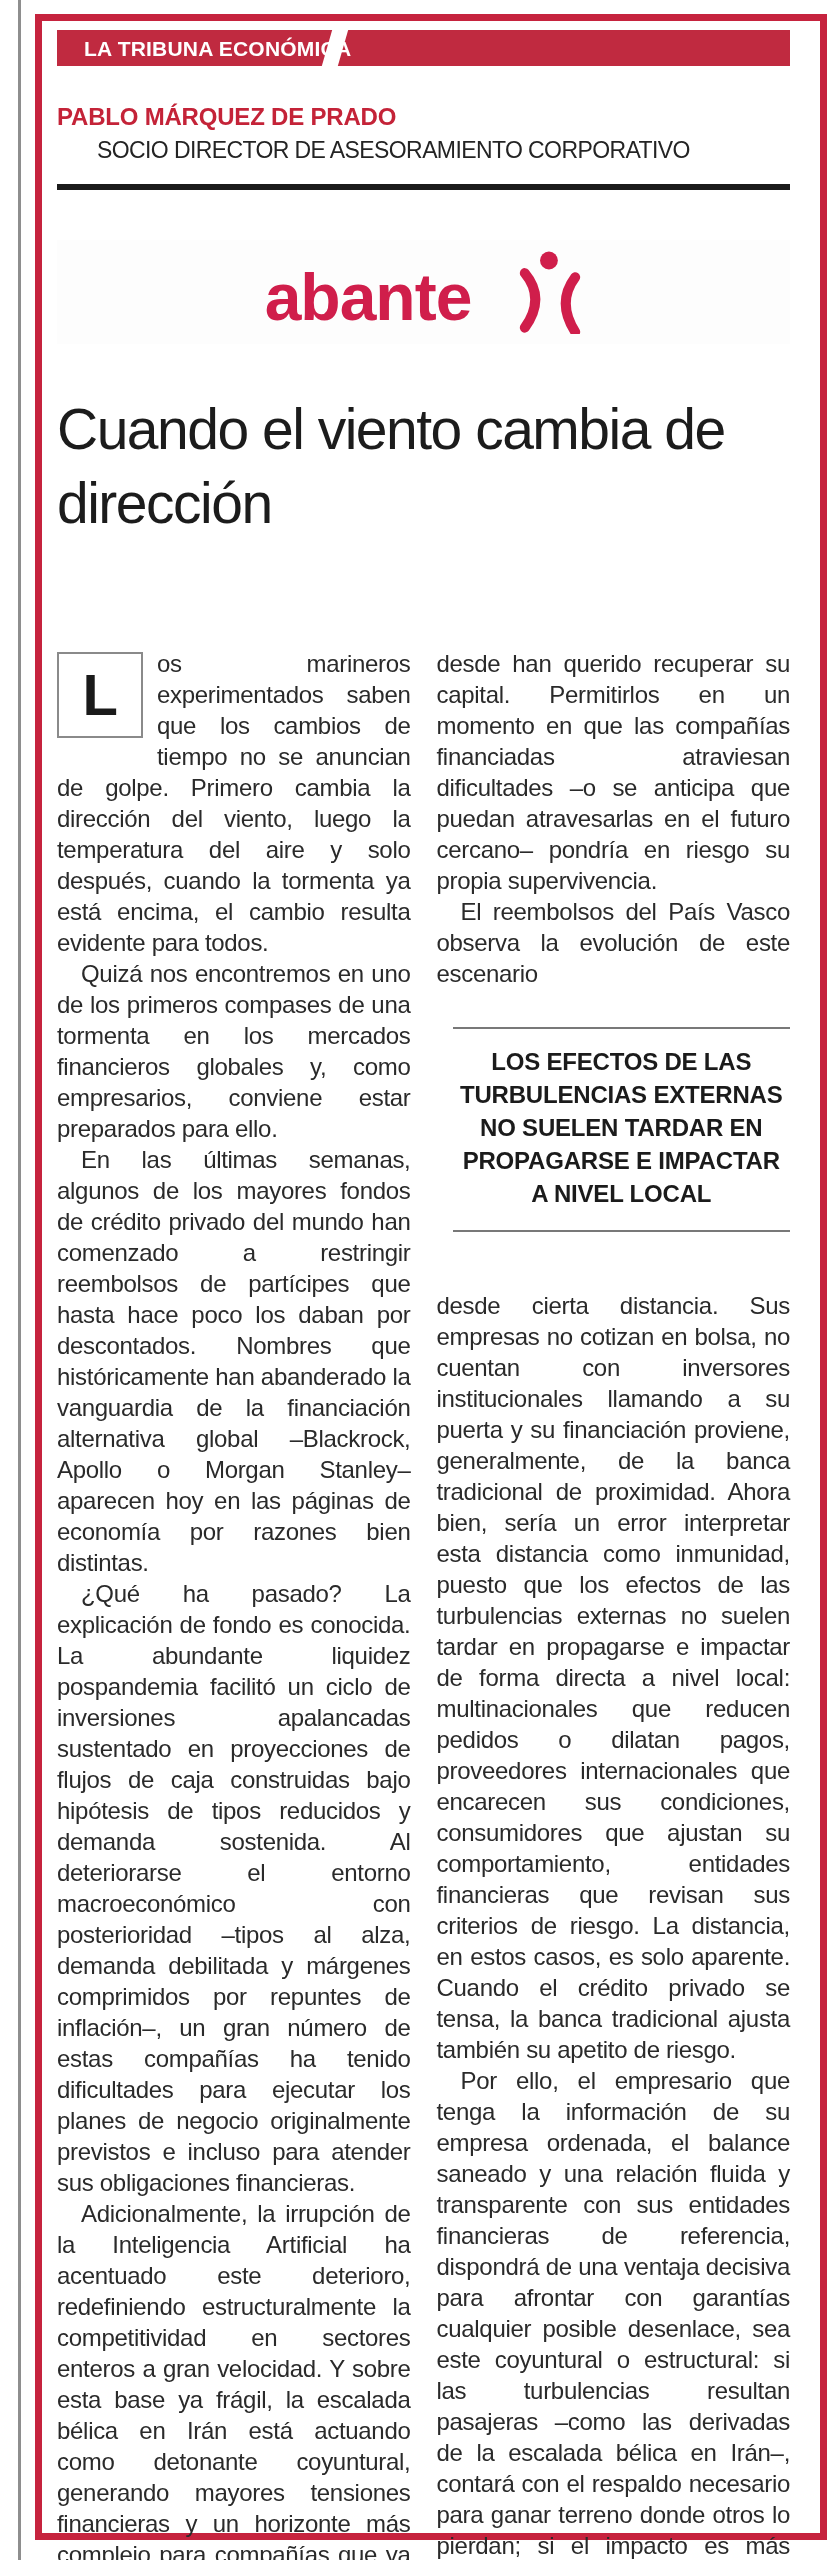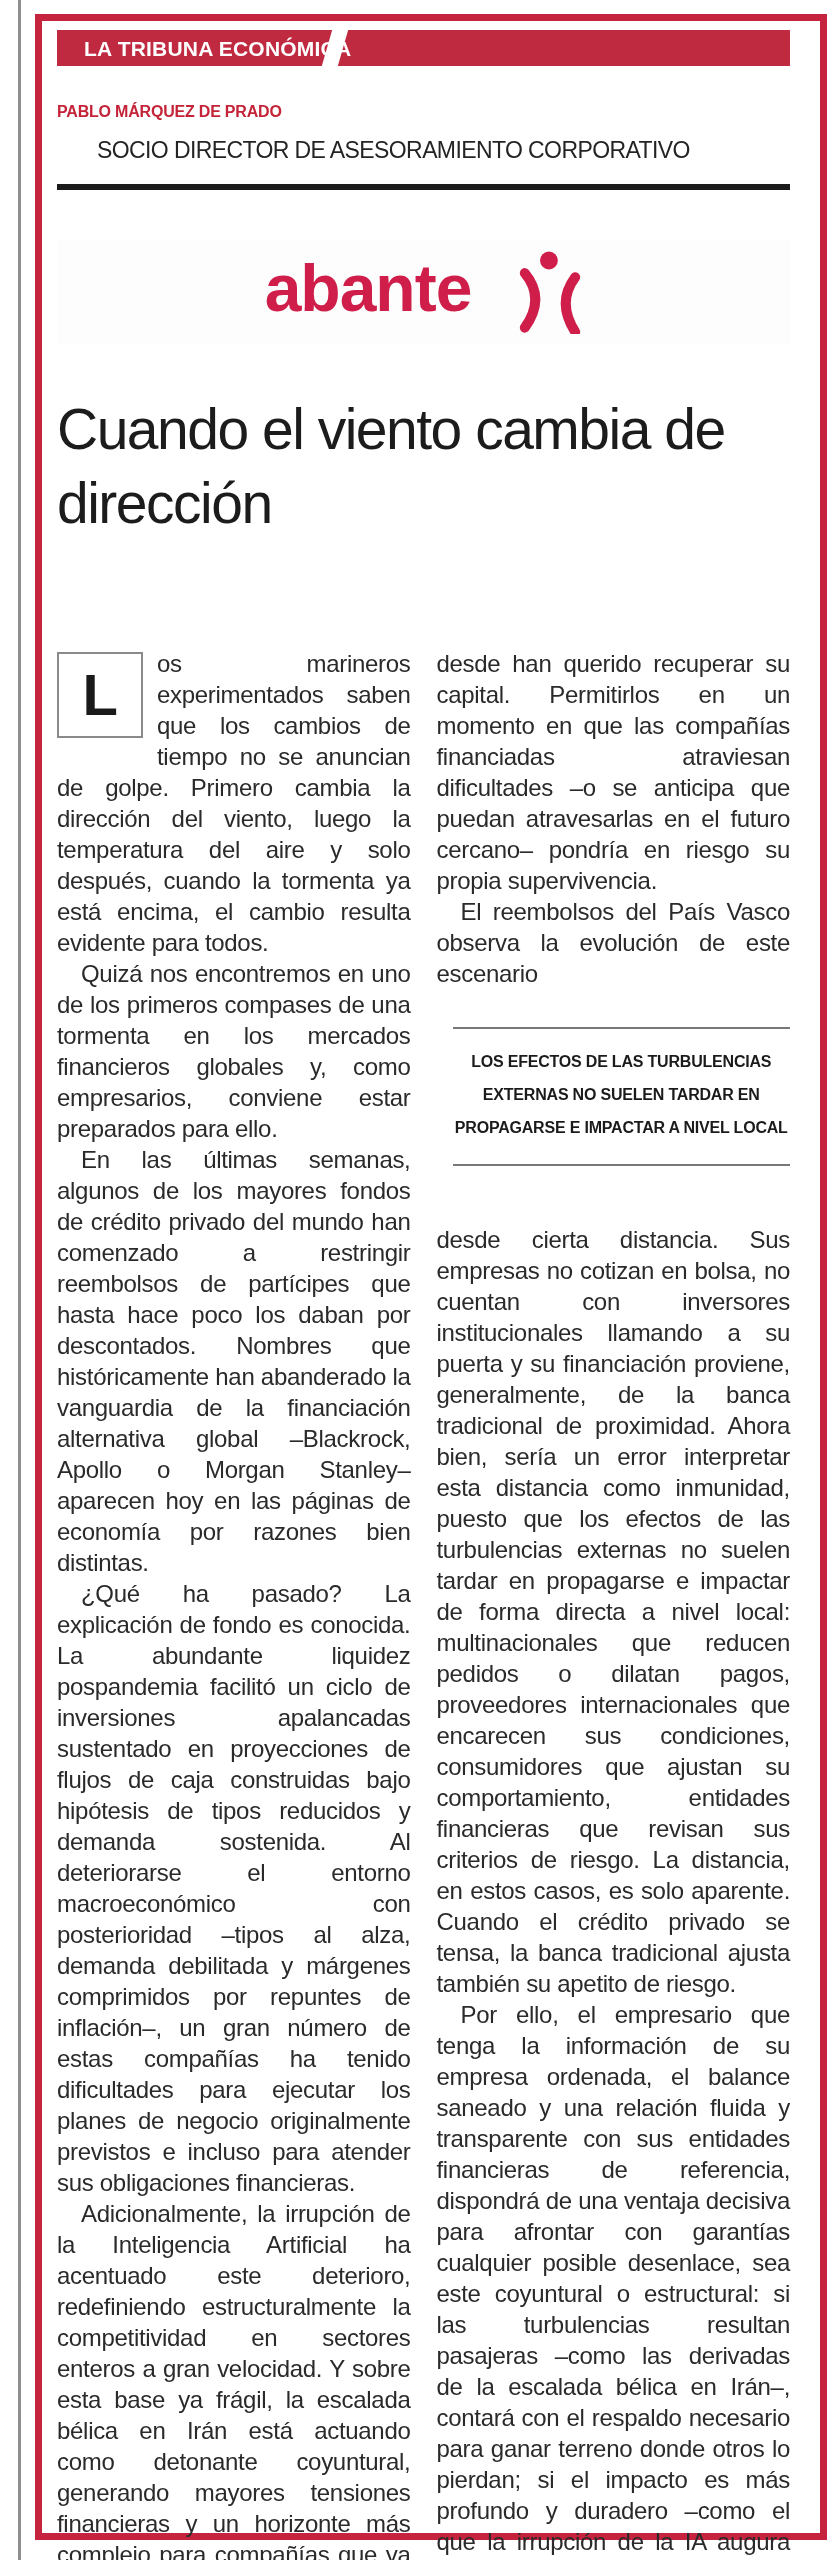--- a/index.html
+++ b/index.html
@@ -27,40 +27,40 @@
     position:absolute;left:27px;top:0;height:36px;line-height:37px;
     color:#ffffff;font-weight:700;font-size:21px;letter-spacing:.2px;
     white-space:nowrap;
   }
   .banner-slash{
     position:absolute;left:270px;top:-4px;width:16px;height:44px;
     background:#ffffff;transform:skewX(-16deg);
   }
   .author{
     position:absolute;left:57px;top:103px;
-    color:#c42338;font-weight:700;font-size:16px;letter-spacing:-.2px;
+    color:#c42338;font-weight:700;font-size:24px;letter-spacing:-.2px;
     white-space:nowrap;
   }
   .role{
     position:absolute;left:57px;top:137px;
     color:#242424;font-weight:400;font-size:23px;letter-spacing:-.6px;
     white-space:nowrap;
     margin-left:40px;
   }
   .rule{
     position:absolute;left:57px;top:184px;width:733px;height:6px;
     background:#1b1b1b;
   }
   
   .logo{
     position:absolute;left:57px;top:240px;width:733px;height:104px;
     display:flex;align-items:center;justify-content:center;
     background:#fdfdfd;
   }
-  .logo-inner{display:flex;align-items:center;gap:41px;}
+  .logo-inner{display:flex;align-items:flex-end;gap:41px;}
   .logo-word{
     color:#d01e4b;font-size:66px;font-weight:600;letter-spacing:-1px;
     line-height:1;position:relative;top:-4px;
   }
   .logo-mark{width:64px;height:84px;margin-left:6px;display:block;}
   
   .headline{
     position:absolute;left:57px;top:392px;width:733px;
     color:#1c1c1c;
     font-size:57px;line-height:74px;font-weight:500;letter-spacing:-1.5px;
@@ -83,21 +83,21 @@
     display:flex;align-items:center;justify-content:center;
   }
   .dropcap{
     font-size:58px;font-weight:700;color:#1a1a1a;line-height:1;
   }
   .pullquote{
     margin:38px 0 58px 16px;
     border-top:2px solid #787878;border-bottom:2px solid #787878;
     padding:16px 2px 20px 2px;
     text-align:center;
-    font-weight:700;font-size:16px;line-height:33px;
+    font-weight:700;font-size:24px;line-height:33px;
     color:#1b1b1b;letter-spacing:-.2px;
   }
 </style>
 </head>
 <body>
 
 <div class="canvas">
 
   <div class="sideline"></div>
 

